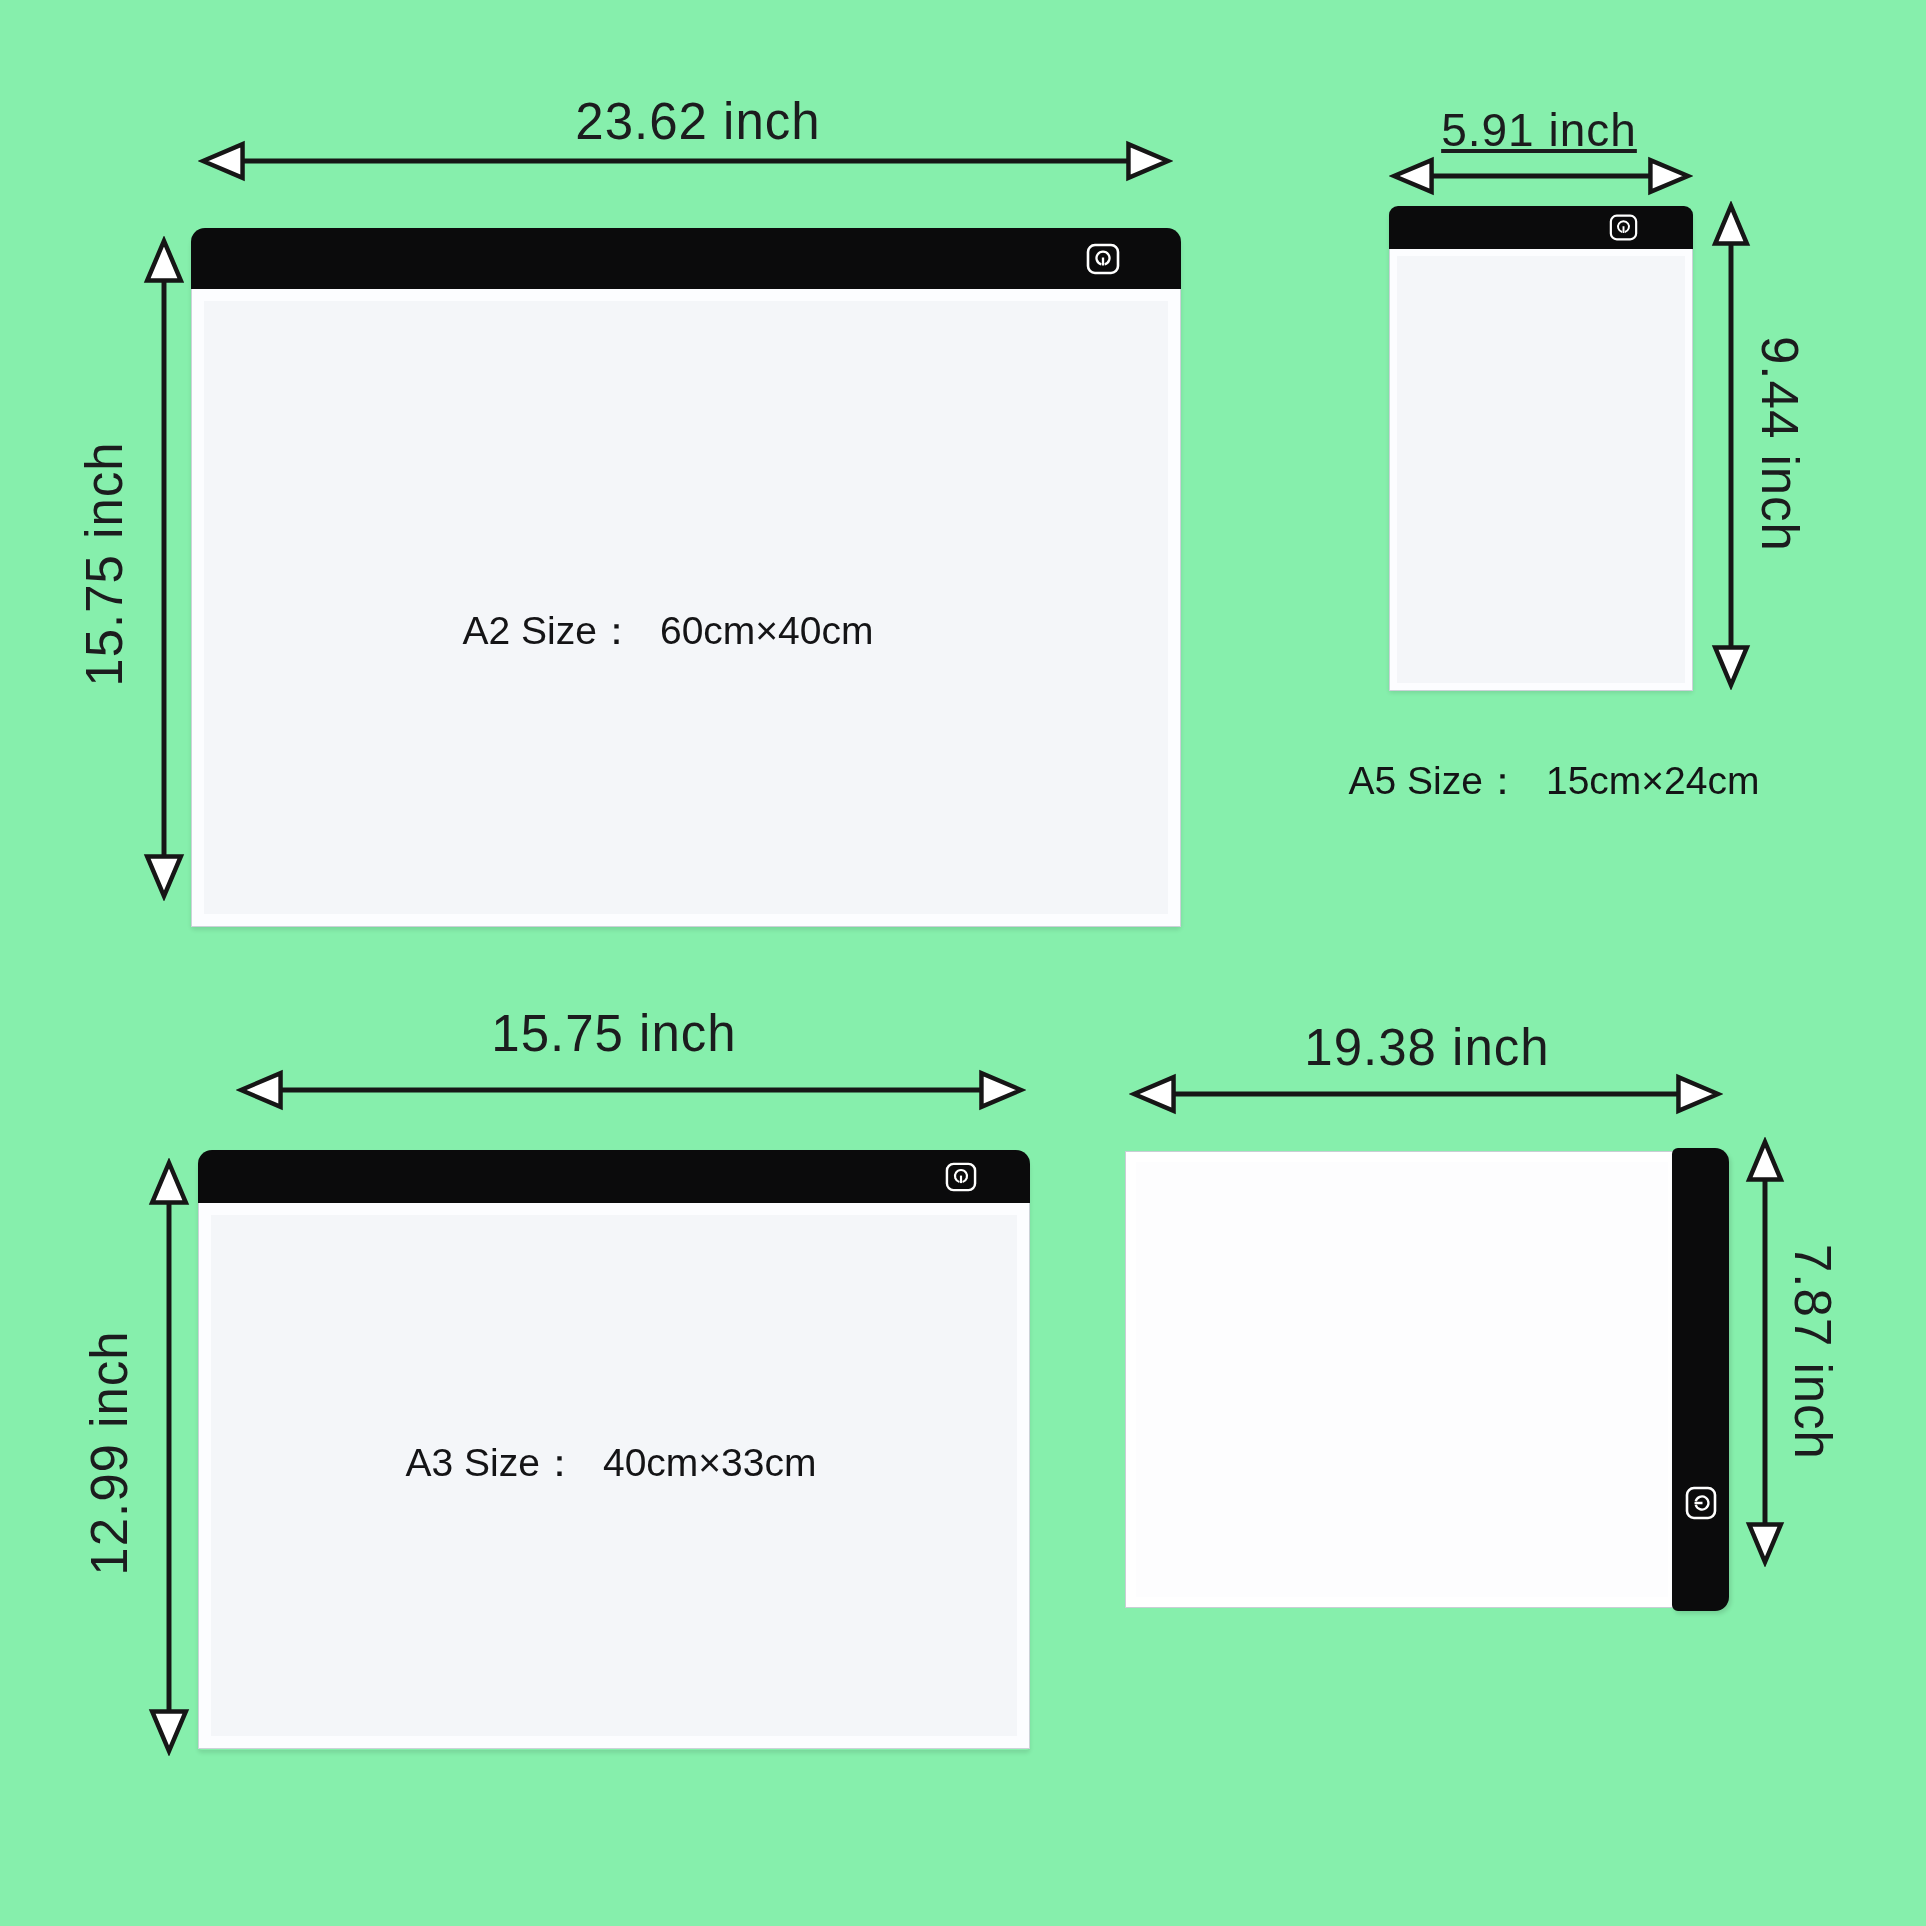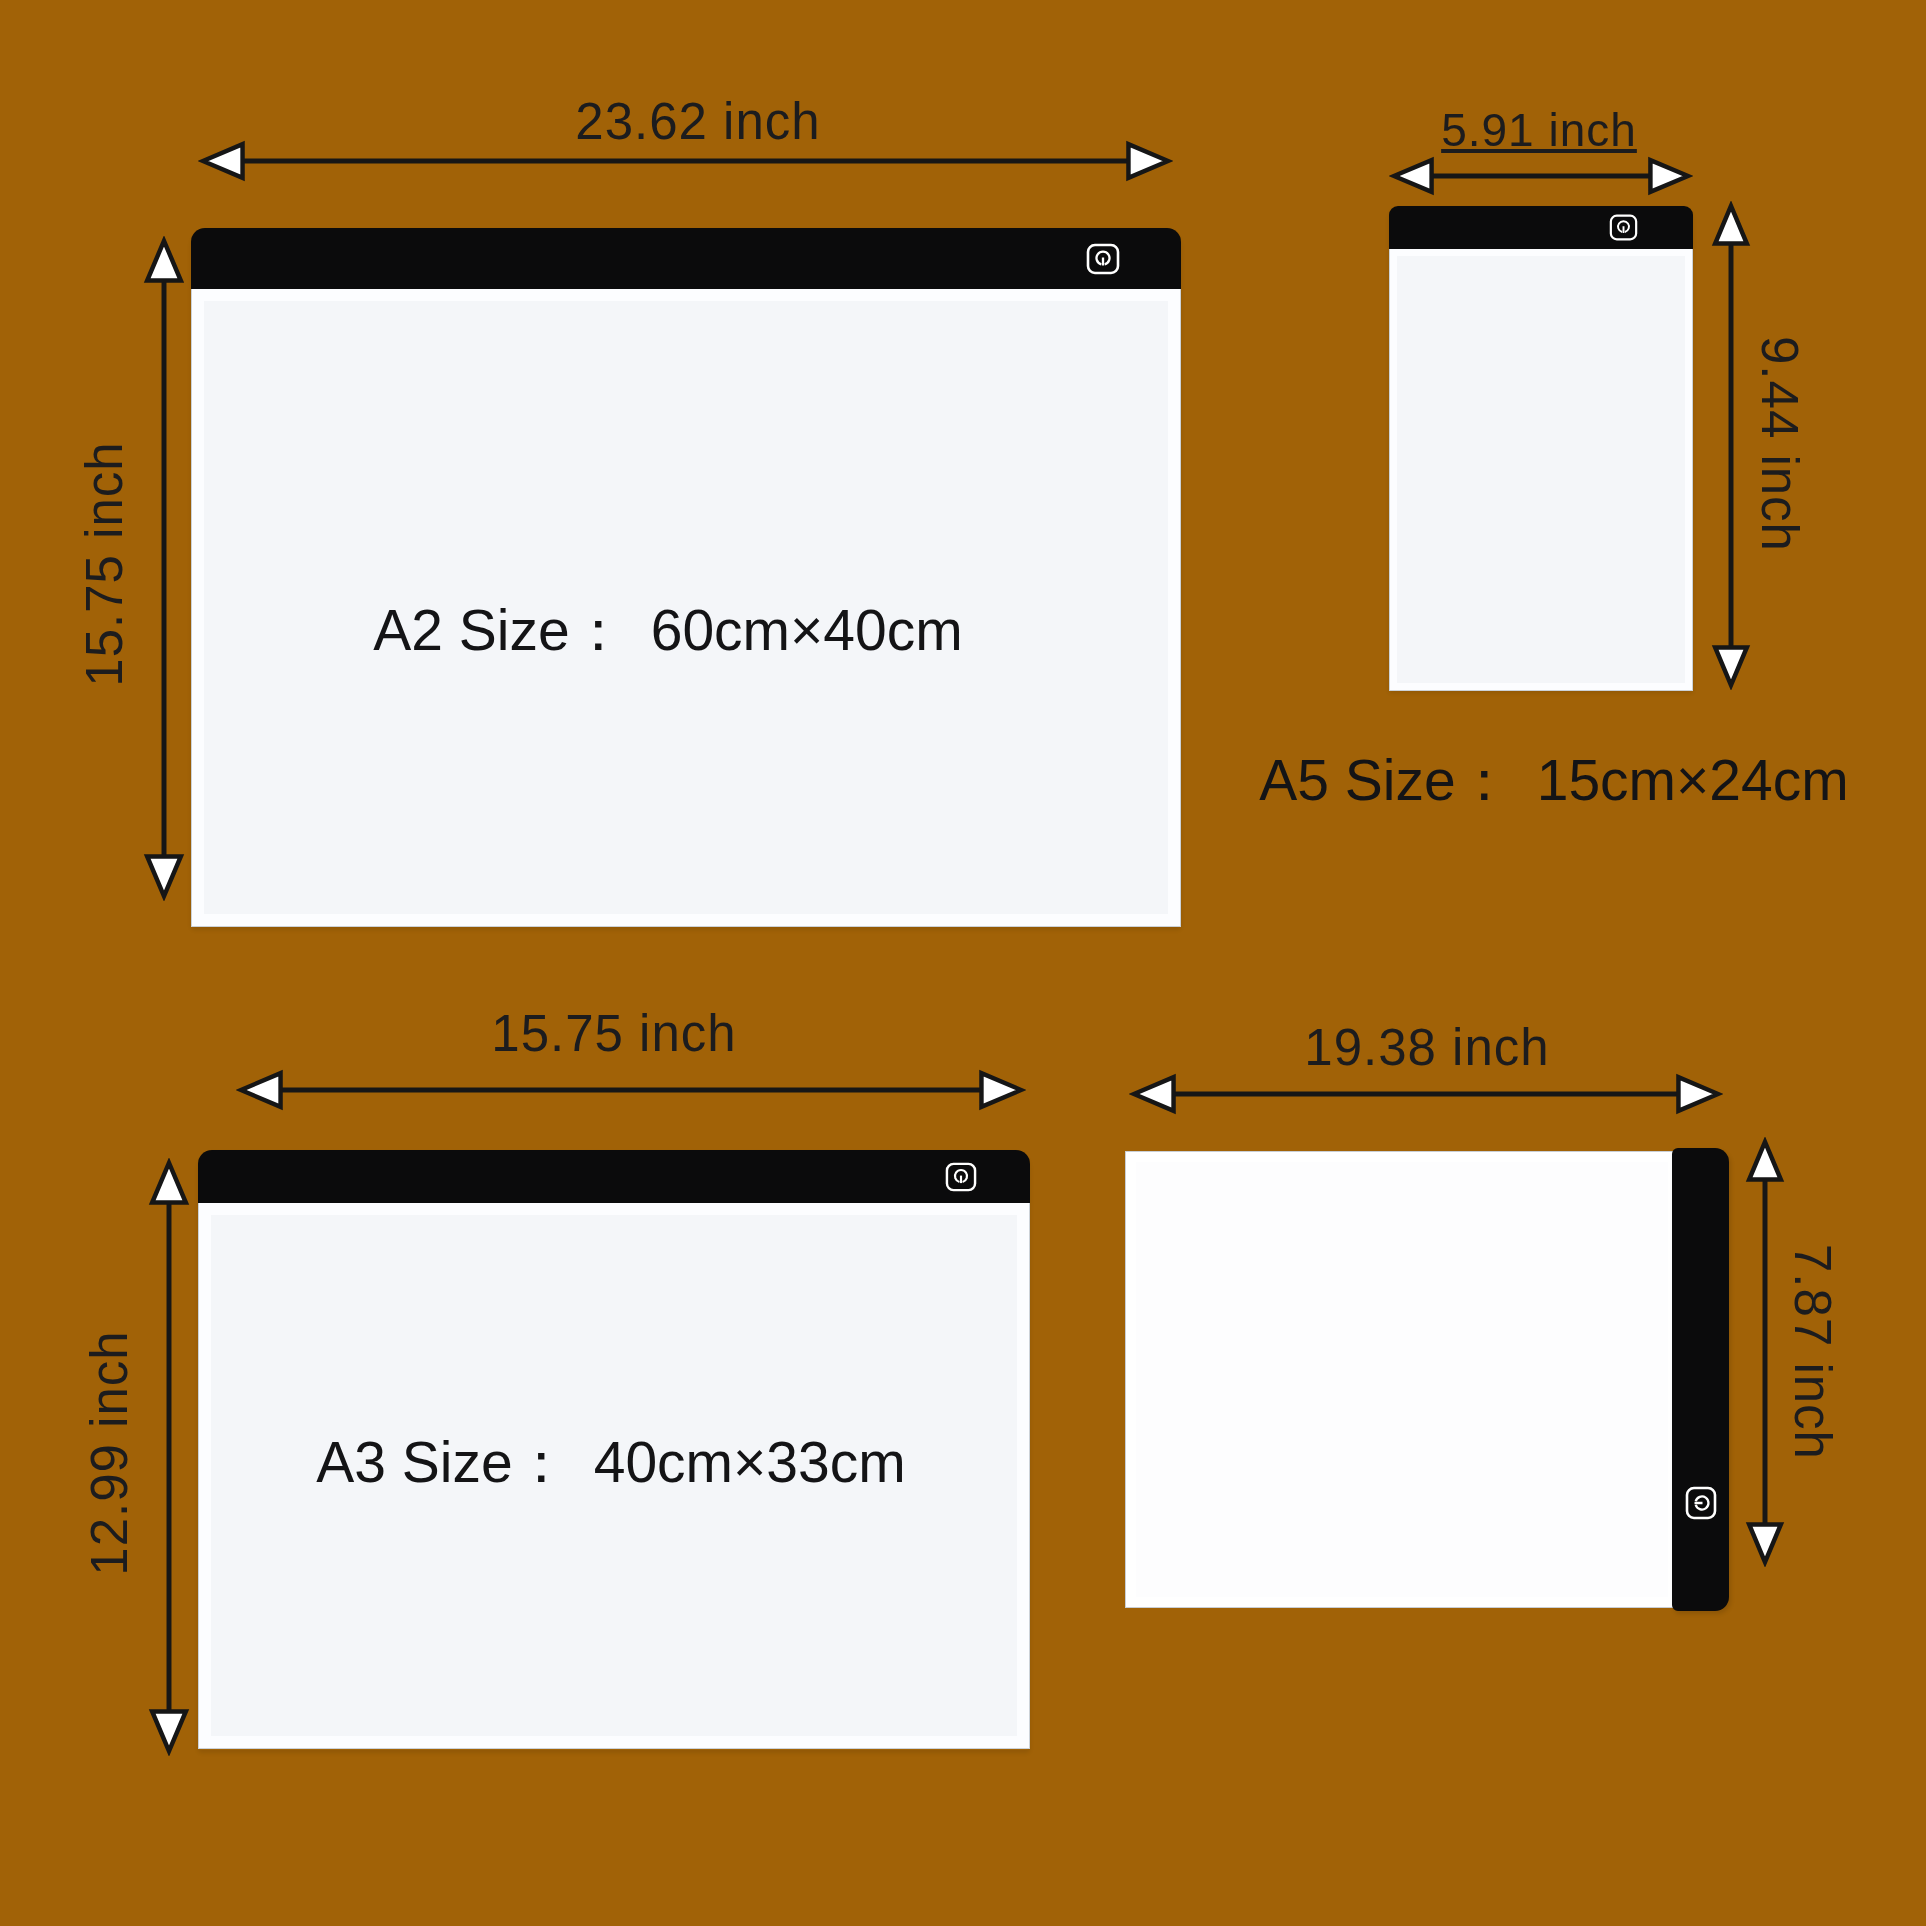--- a/index.html
+++ b/index.html
@@ -4,21 +4,21 @@
 <style>
   html, body {
     margin: 0;
     padding: 0;
     background: #ffffff;
   }
   #canvas {
     position: relative;
     width: 1927px;
     height: 1927px;
-    background: #a16207;
+    background: #86efac;
     overflow: hidden;
     font-family: "Liberation Sans", "DejaVu Sans", sans-serif;
     color: #1c1c1e;
   }
   .group {
     position: absolute;
     inset: 0;
   }
   
   .dim-label {
@@ -29,21 +29,21 @@
     white-space: nowrap;
     color: #1c1c1e;
   }
   .dim-label.small { font-size: 46px; text-decoration: underline; }
   .dim-label.rot-ccw { transform: translate(-50%, -50%) rotate(-90deg); }
   .dim-label.rot-cw  { transform: translate(-50%, -50%) rotate(90deg); }
   
   .size-label {
     position: absolute;
     transform: translate(-50%, -50%);
-    font-size: 57px;
+    font-size: 39px;
     white-space: nowrap;
     color: #141416;
   }
   .size-gap { display: inline-block; width: 24px; }
   
   .arrow { position: absolute; display: block; }
   .arrow line { stroke: #161616; stroke-width: 5; }
   .arrow polygon { fill: #ffffff; stroke: #161616; stroke-width: 4.5; stroke-linejoin: miter; }
   
   .pad {

